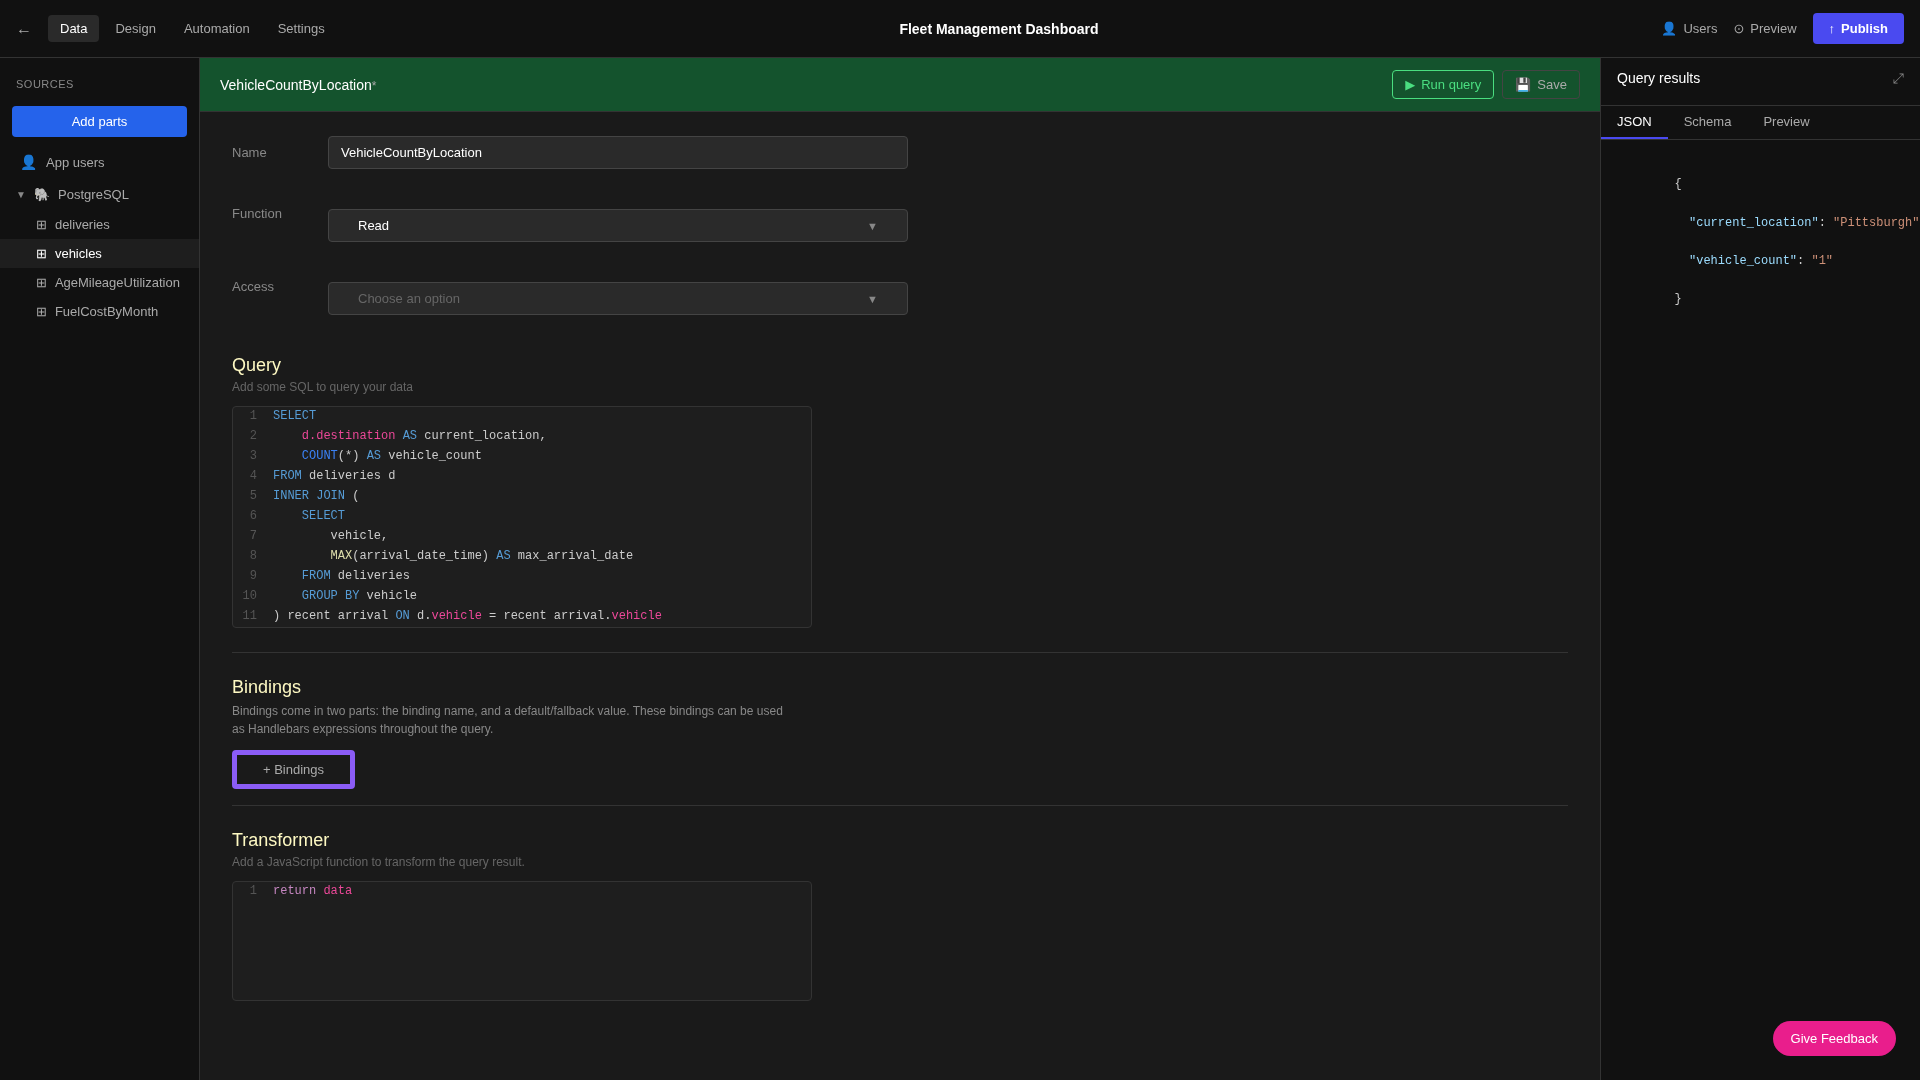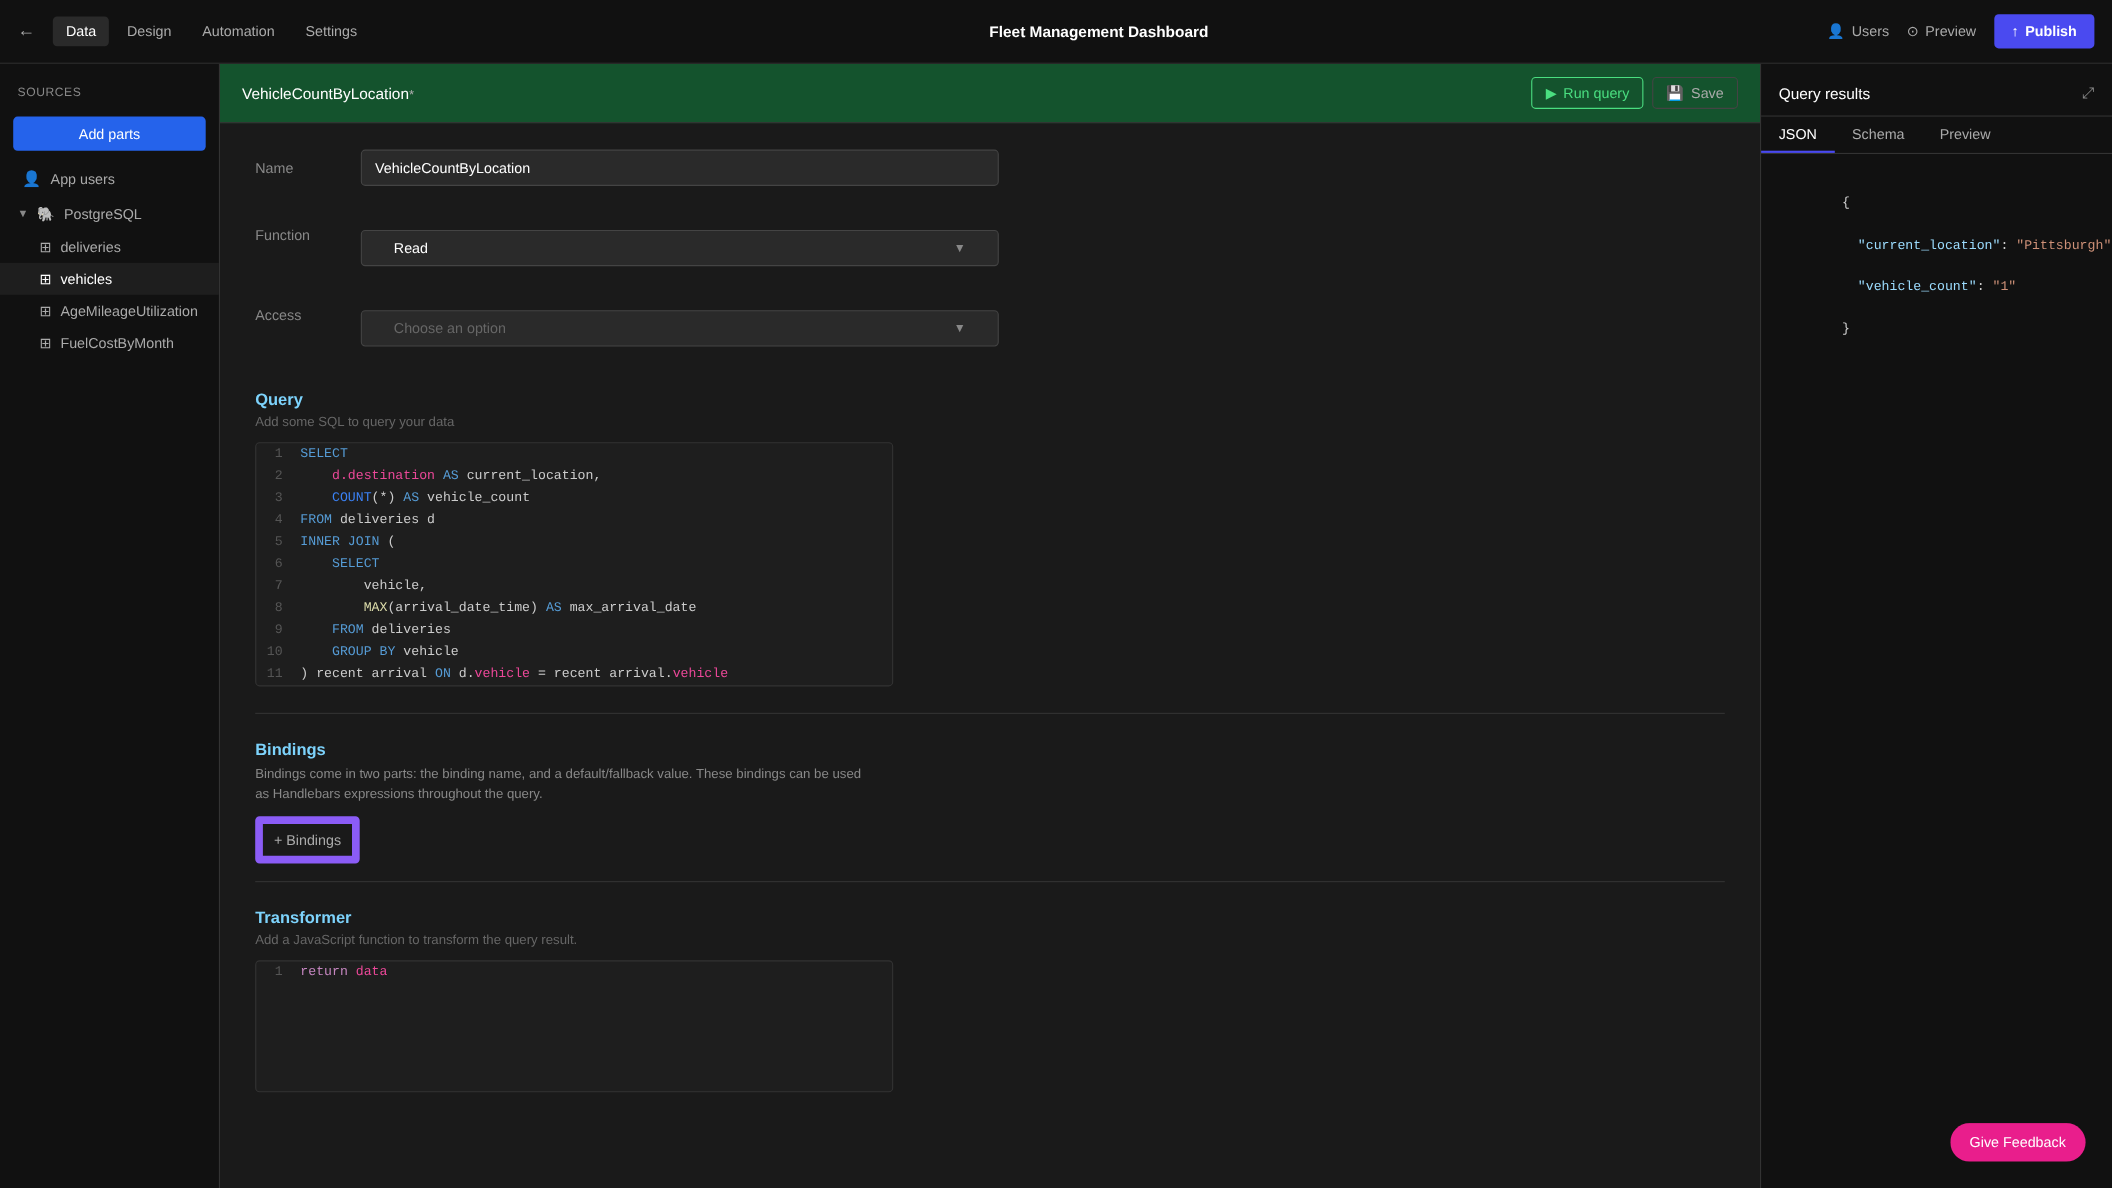--- a/index.html
+++ b/index.html
@@ -110,21 +110,21 @@
       flex: 1; background: #2a2a2a; border: 1px solid #444;
       color: #fff; padding: 8px 29px; border-radius: 4px;
       font-size: 13px; max-width: 580px;
       display: flex; align-items: center; justify-content: space-between;
       cursor: pointer;
       margin-top: 24px;
     }
     .form-select-placeholder { color: #666; }
 
     
-    .section-title { color: #7dd3fc; font-size: 15px; font-weight: 700; margin-bottom: 4px; }
+    .section-title { color: #fef9c3; font-size: 18px; font-weight: 400; margin-bottom: 4px; }
     .section-desc { color: #666; font-size: 12px; margin-bottom: 12px; }
     .code-editor {
       background: #1e1e1e; border: 1px solid #333; border-radius: 4px;
       font-family: 'Courier New', Courier, monospace; font-size: 12px;
       padding: 0; overflow: hidden;
       max-width: 580px;
     }
     .code-line {
       display: flex; min-height: 20px;
     }
@@ -144,36 +144,36 @@
     .kw-max { color: #dcdcaa; }
     .kw-count { color: #3b82f6; }
     .kw-return { color: #c586c0; }
     .col-ref { color: #ec4899; }
 
     
     .bindings-section { padding: 24px 32px 16px; }
     .bindings-desc { color: #888; font-size: 12px; margin-bottom: 12px; max-width: 560px; line-height: 1.5; }
     .add-bindings-btn {
       display: flex; align-items: center; gap: 6px;
-      background: transparent; color: #aaa; border: 7px solid #8b5cf6;
-      padding: 7px 10px; border-radius: 4px; cursor: pointer; font-size: 13px;
+      background: transparent; color: #aaa; border: 5px solid #8b5cf6;
+      padding: 7px 26px; border-radius: 4px; cursor: pointer; font-size: 13px;
     }
     .divider { border: none; border-top: 1px solid #333; margin: 0 32px; }
 
     
     .transformer-section { padding: 24px 32px; }
 
     
     .right-panel {
       width: 320px; min-width: 320px;
       background: #111; border-left: 1px solid #333;
       display: flex; flex-direction: column;
     }
     .right-panel-header {
-      display: flex; align-items: flex-end; justify-content: space-between;
+      display: flex; align-items: flex-start; justify-content: space-between;
       padding: 12px 16px; border-bottom: 1px solid #333; min-height: 48px; gap: 24px;
     }
     .right-panel-title { color: #fff; font-size: 14px; font-weight: 500; }
     .right-panel-tabs { display: flex; border-bottom: 1px solid #333; }
     .right-panel-tab {
       padding: 8px 16px; color: #aaa; cursor: pointer;
       font-size: 13px; border-bottom: 2px solid transparent;
     }
     .right-panel-tab.active { color: #fff; border-bottom: 2px solid #4a4af0; }
     .right-panel-content { padding: 16px; flex: 1; overflow-y: auto; }

